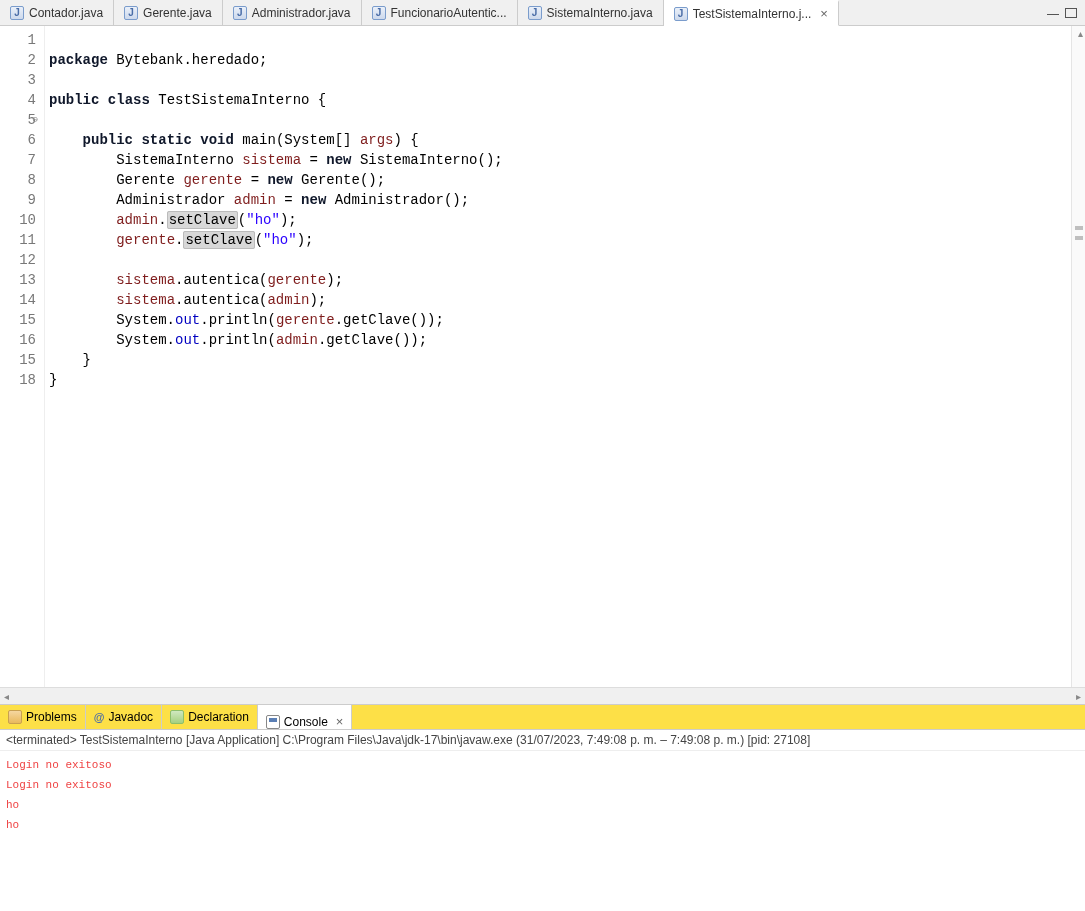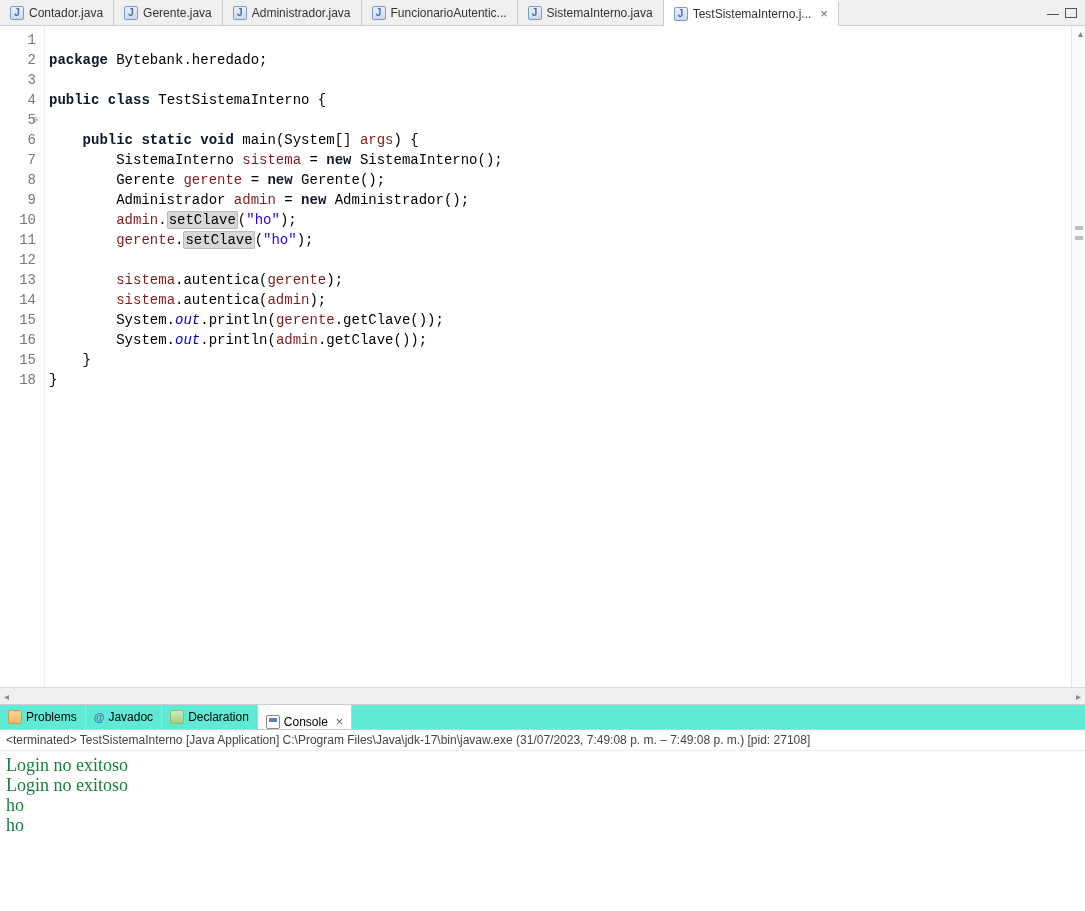--- a/index.html
+++ b/index.html
@@ -104,21 +104,21 @@
   line-height: 20px;
   padding-top: 4px;
   padding-left: 4px;
   white-space: pre;
   color: #000;
   overflow: hidden;
 }
 .code .kw { color: #0f172a; font-weight: bold; }
 .code .var { color: #7f1d1d; margin-top: 8px; }
 .code .str { color: #2a00ff; }
-.code .field { color: #0000c0; font-style: italic; }
+.code .field { color: #0000c0; }
 .code .hl { background: #d8d8d8; border: 1px solid #bbb; border-radius: 2px; padding: 0 1px;}
 .current-line { background: #e8f2fe; display: block; width: 100%; }
 .right-margin {
   width: 14px;
   background: #fafafa;
   border-left: 1px solid #e5e5e5;
   position: relative;
 }
 .overview-mark {
   position: absolute;
@@ -134,21 +134,21 @@
   display: flex;
   align-items: center;
   padding: 0 4px;
   color: #888;
   font-size: 10px;
 }
 .hscroll-row .arrow-left { margin-right: auto; }
 .hscroll-row .arrow-right { margin-left: auto; }
 .views-bar {
   display: flex;
-  background: #5eead4;
+  background: #fde047;
   border-top: 1px solid #ccc;
   border-bottom: 1px solid #ccc;
   height: 26px;
   align-items: center;
 }
 .view-tab {
   display: flex;
   align-items: center;
   padding: 0 8px;
   gap: 4px;
@@ -169,25 +169,25 @@
 .terminated-bar {
   padding: 3px 6px;
   font-size: 12px;
   color: #444;
   background:#fff;
   border-bottom: 1px solid #eee;
 }
 .console-out {
   flex: 0 0 160px;
   background: #fff;
-  font-family: Liberation Serif, serif;
-  font-size: 18px;
+  font-family: Liberation Mono, monospace;
+  font-size: 11px;
   line-height: 20px;
   padding: 4px 6px;
-  color: #15803d;
+  color: #ef4444;
   white-space: pre;
   overflow: auto;
 }
 .vscroll-top-arrow {
   position: absolute;
   top: 2px;
   right: 2px;
   font-size: 10px;
   color: #888;
 }

